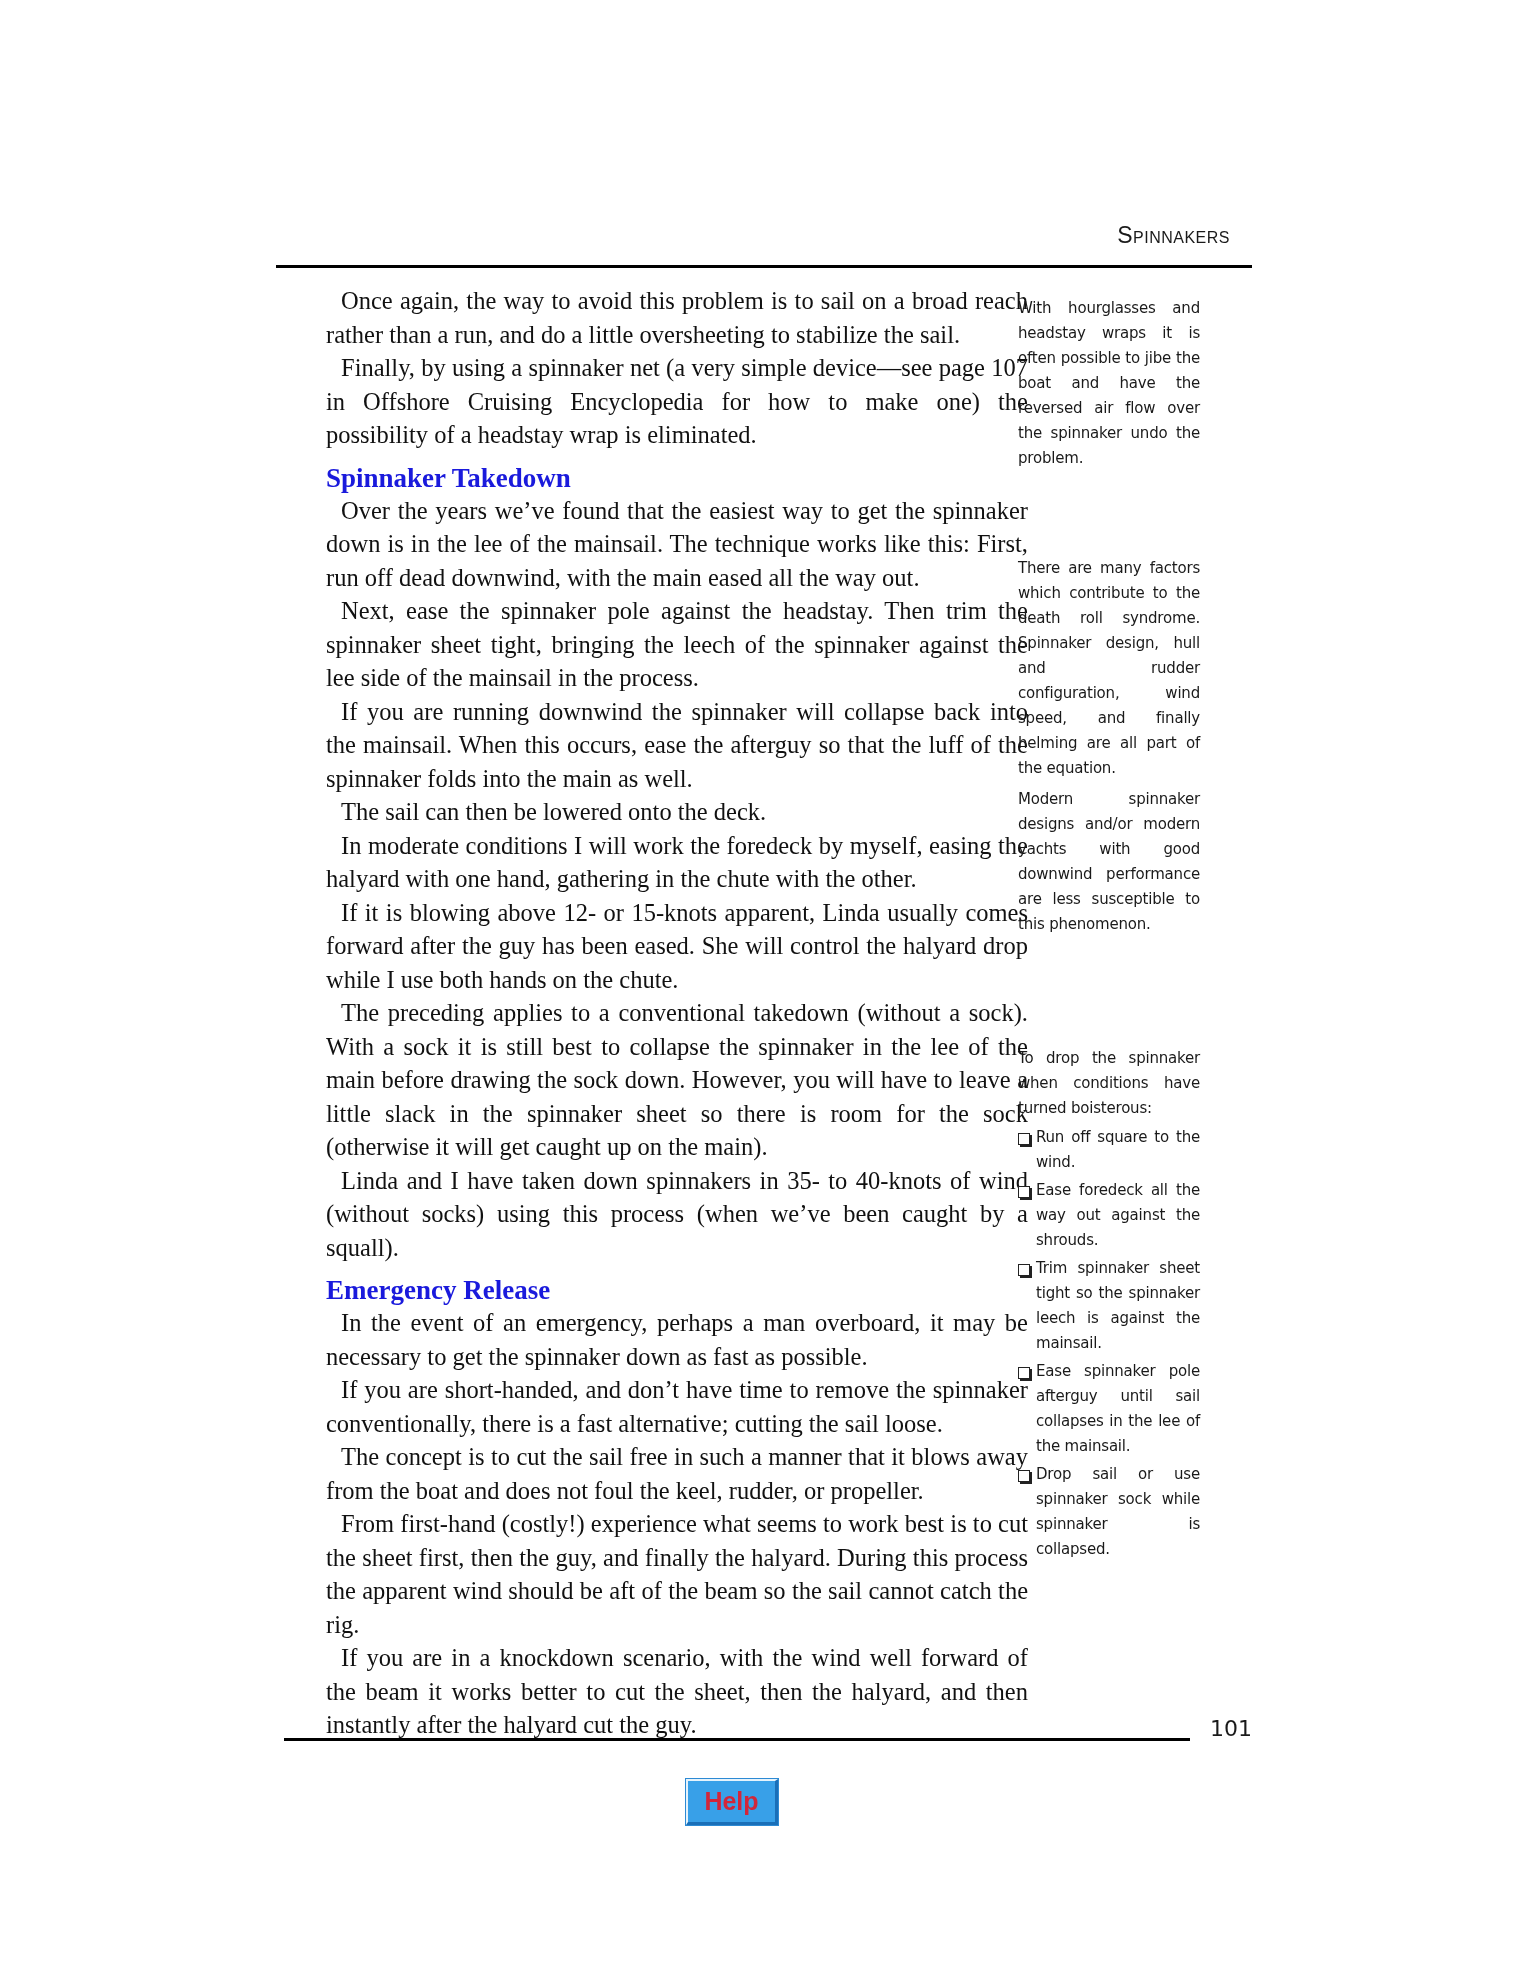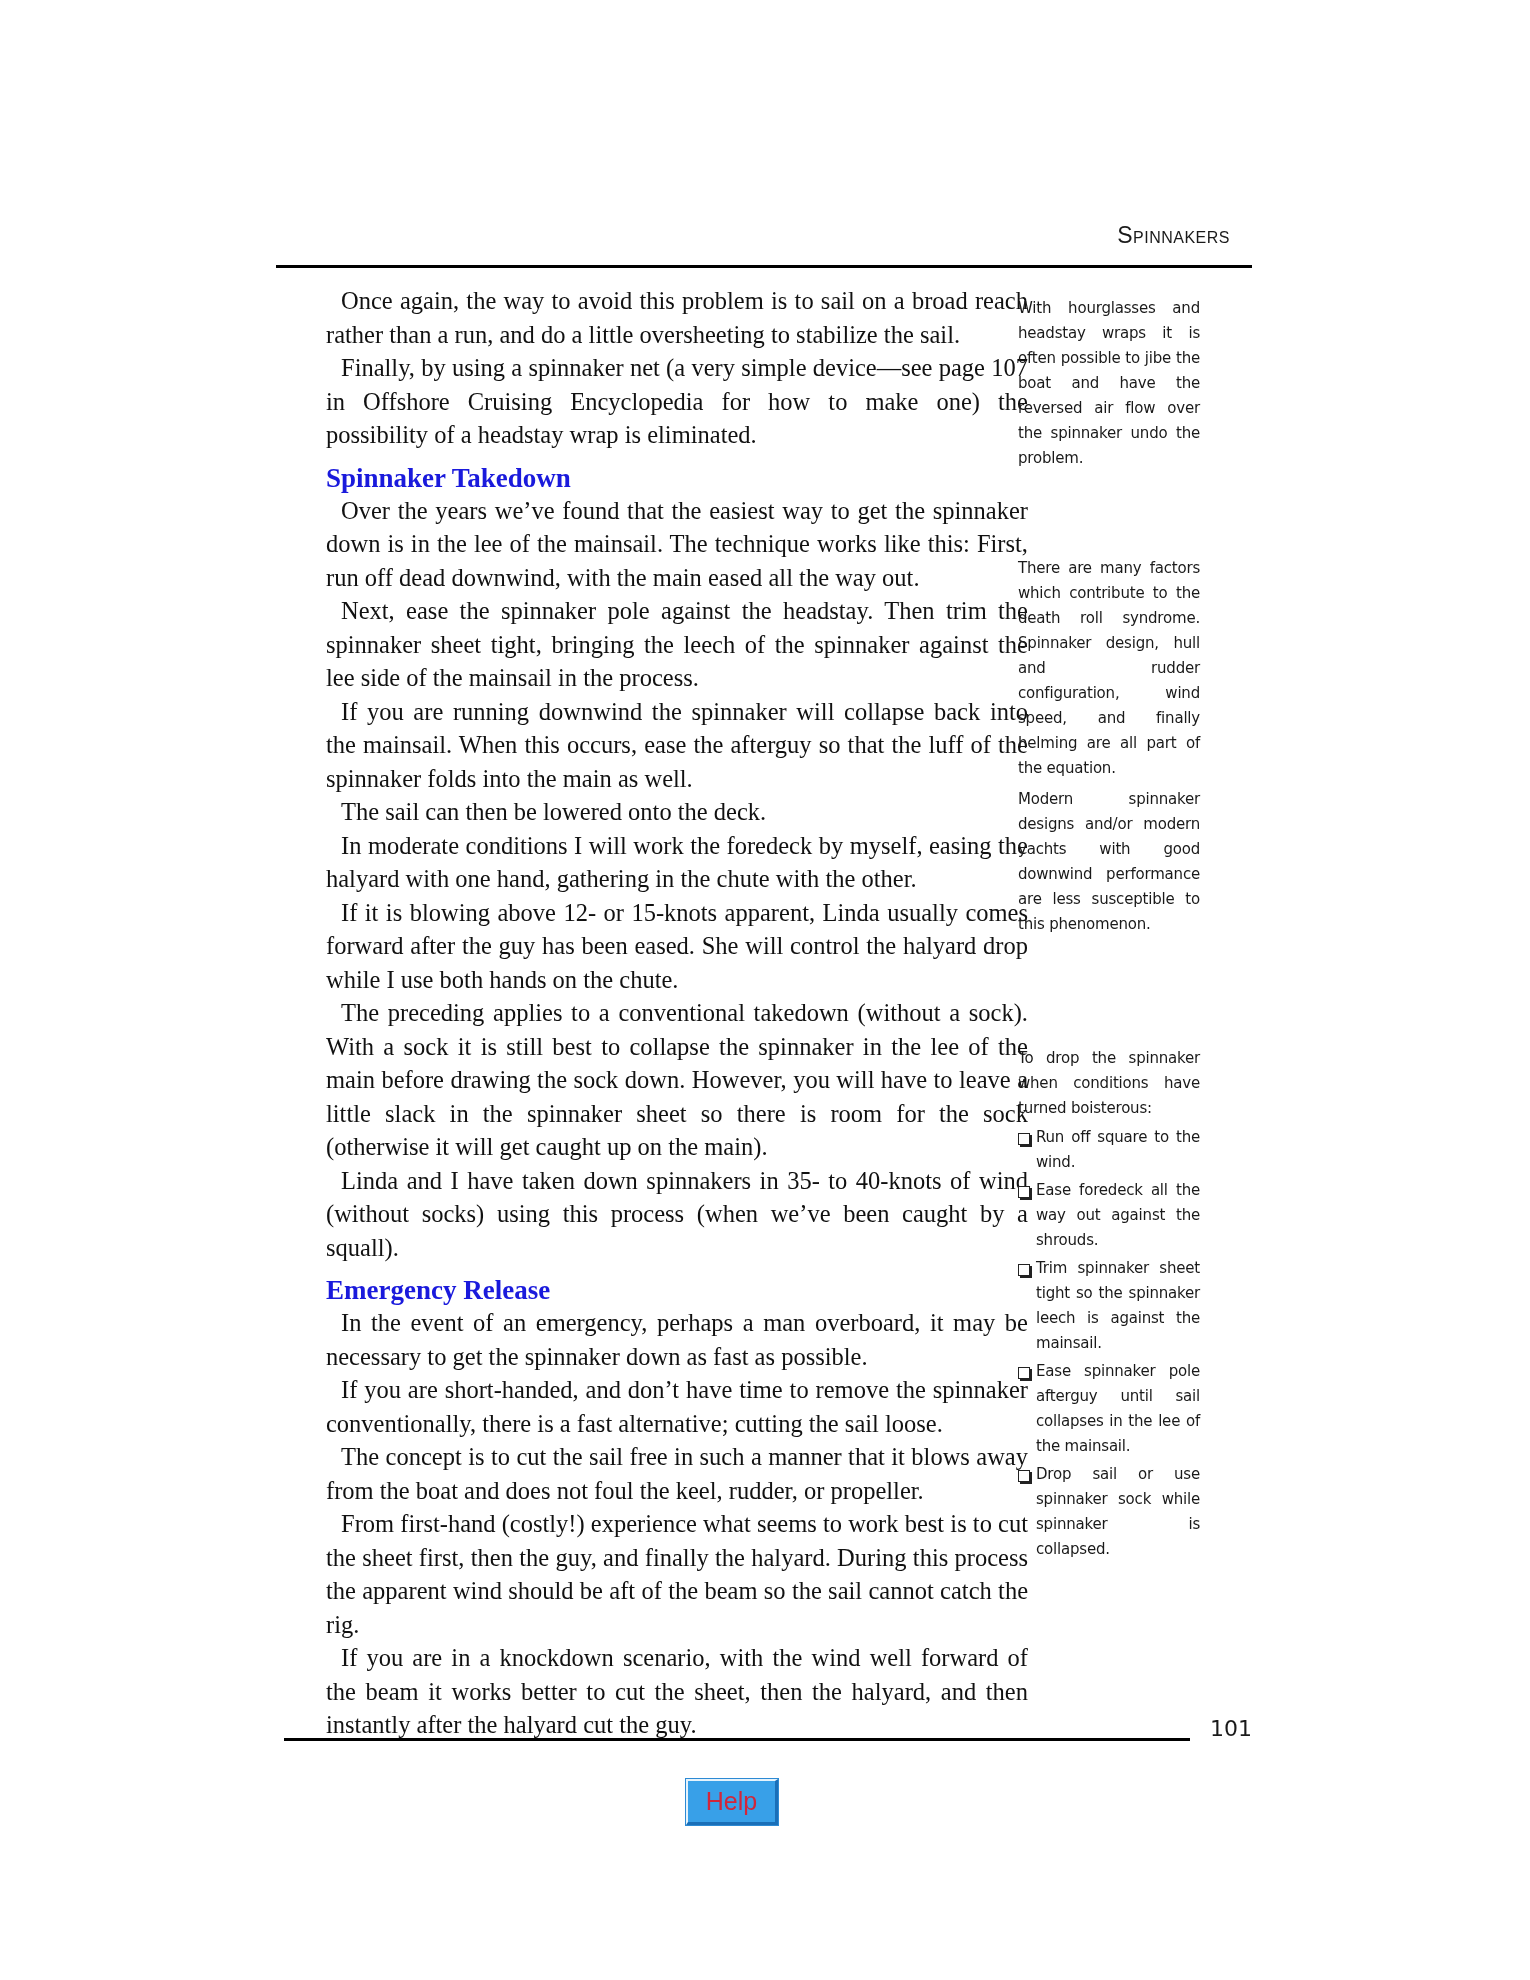--- a/index.html
+++ b/index.html
@@ -119,20 +119,21 @@
       border-right: 3px solid #1a6fb8;
       border-bottom: 3px solid #1a6fb8;
       box-sizing: border-box;
       color: #d2263a;
       font-family: "Liberation Sans", sans-serif;
       font-size: 25px;
       line-height: 41px;
       text-align: center;
       cursor: pointer;
       outline: 1px solid #2d8ad4;
+      font-weight: bold;
     }
   </style>
 </head>
 <body>
 
 <div class="running-head">Spinnakers</div>
 <div class="rule-top"></div>
 
 <div class="main-col">
   <p>Once again, the way to avoid this problem is to sail on a broad reach rather than a run, and do a little oversheeting to stabilize the sail.</p>

